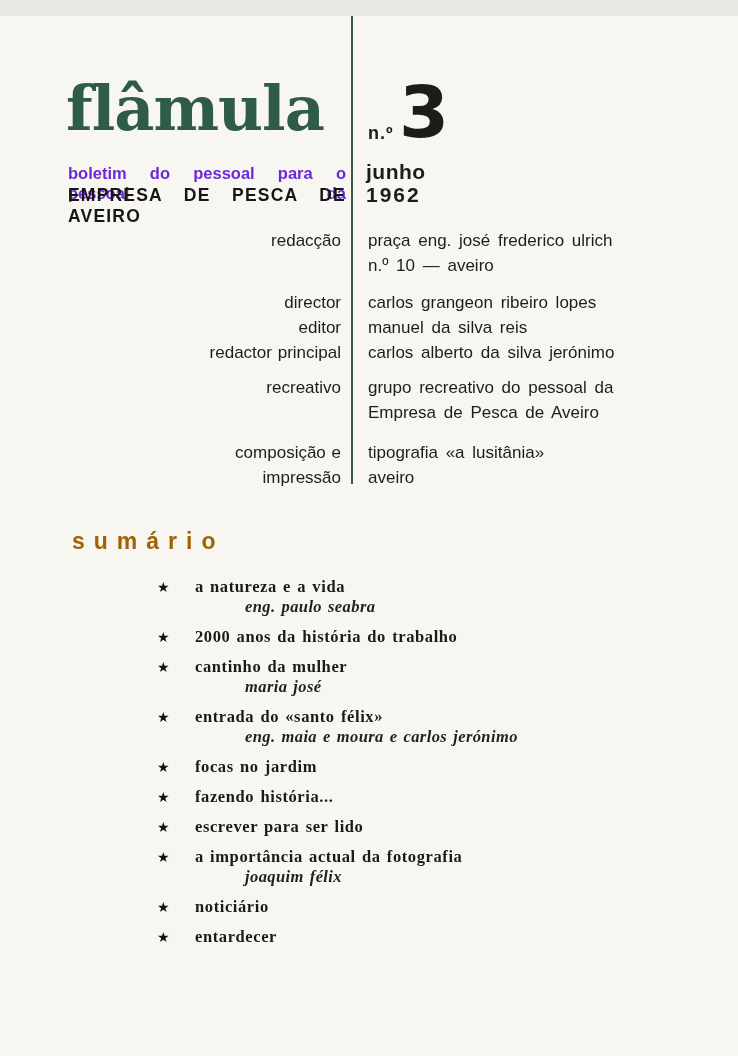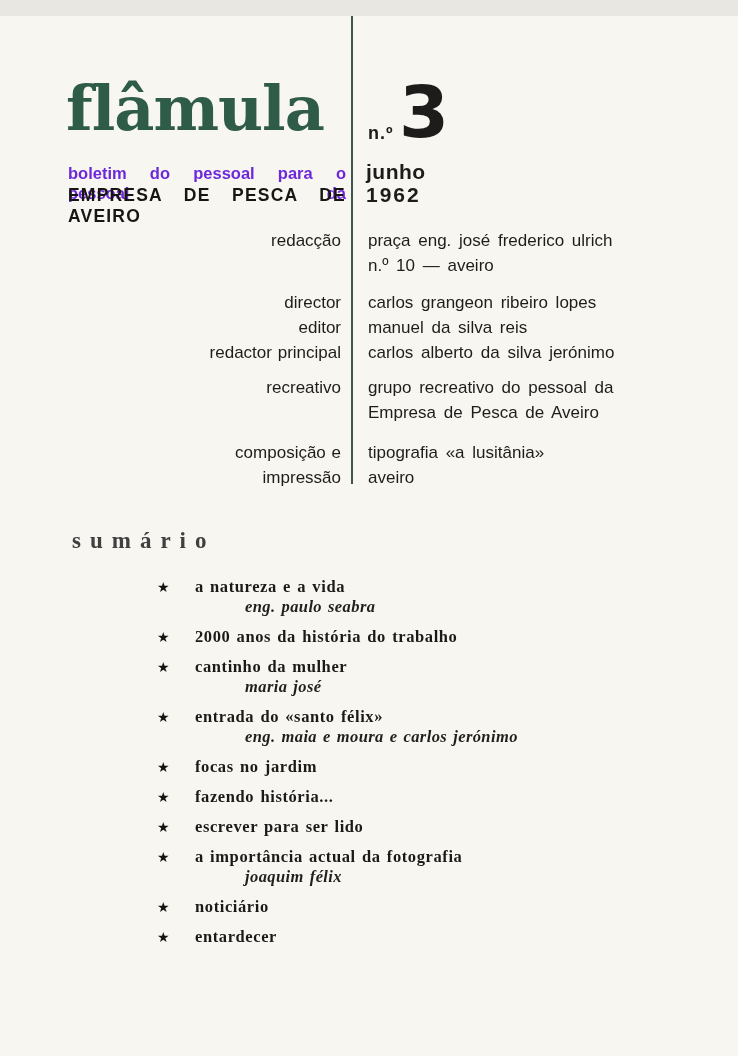--- a/index.html
+++ b/index.html
@@ -64,22 +64,22 @@
   .imprint-row{position:absolute;left:0;right:0;font-size:17px;line-height:25px;color:#1e1d1b;}
   .imprint-row .labels{position:absolute;left:0;top:0;width:341px;text-align:right;word-spacing:1px;}
   .imprint-row .values{position:absolute;left:368px;top:0;right:14px;word-spacing:3px;}
   .row-redaccao{top:212px;}
   .row-direccao{top:274px;}
   .row-propriedade{top:359px;}
   .row-composicao{top:424px;}
   
   .toc-heading{
     position:absolute;left:72px;top:512px;
-    font-family:Liberation Serif, serif;
-    font-size:23px;font-weight:700;letter-spacing:9px;color:#404040;
+    font-family:Liberation Sans, sans-serif;
+    font-size:23px;font-weight:700;letter-spacing:9px;color:#a16207;
   }
   .toc{
     position:absolute;left:157px;top:561px;width:440px;
     list-style:none;
   }
   .toc-item{margin-bottom:10px;}
   .toc-rowline{display:flex;align-items:flex-start;}
   .star{
     flex:0 0 38px;width:38px;
     font-size:14px;line-height:20px;color:#141312;

